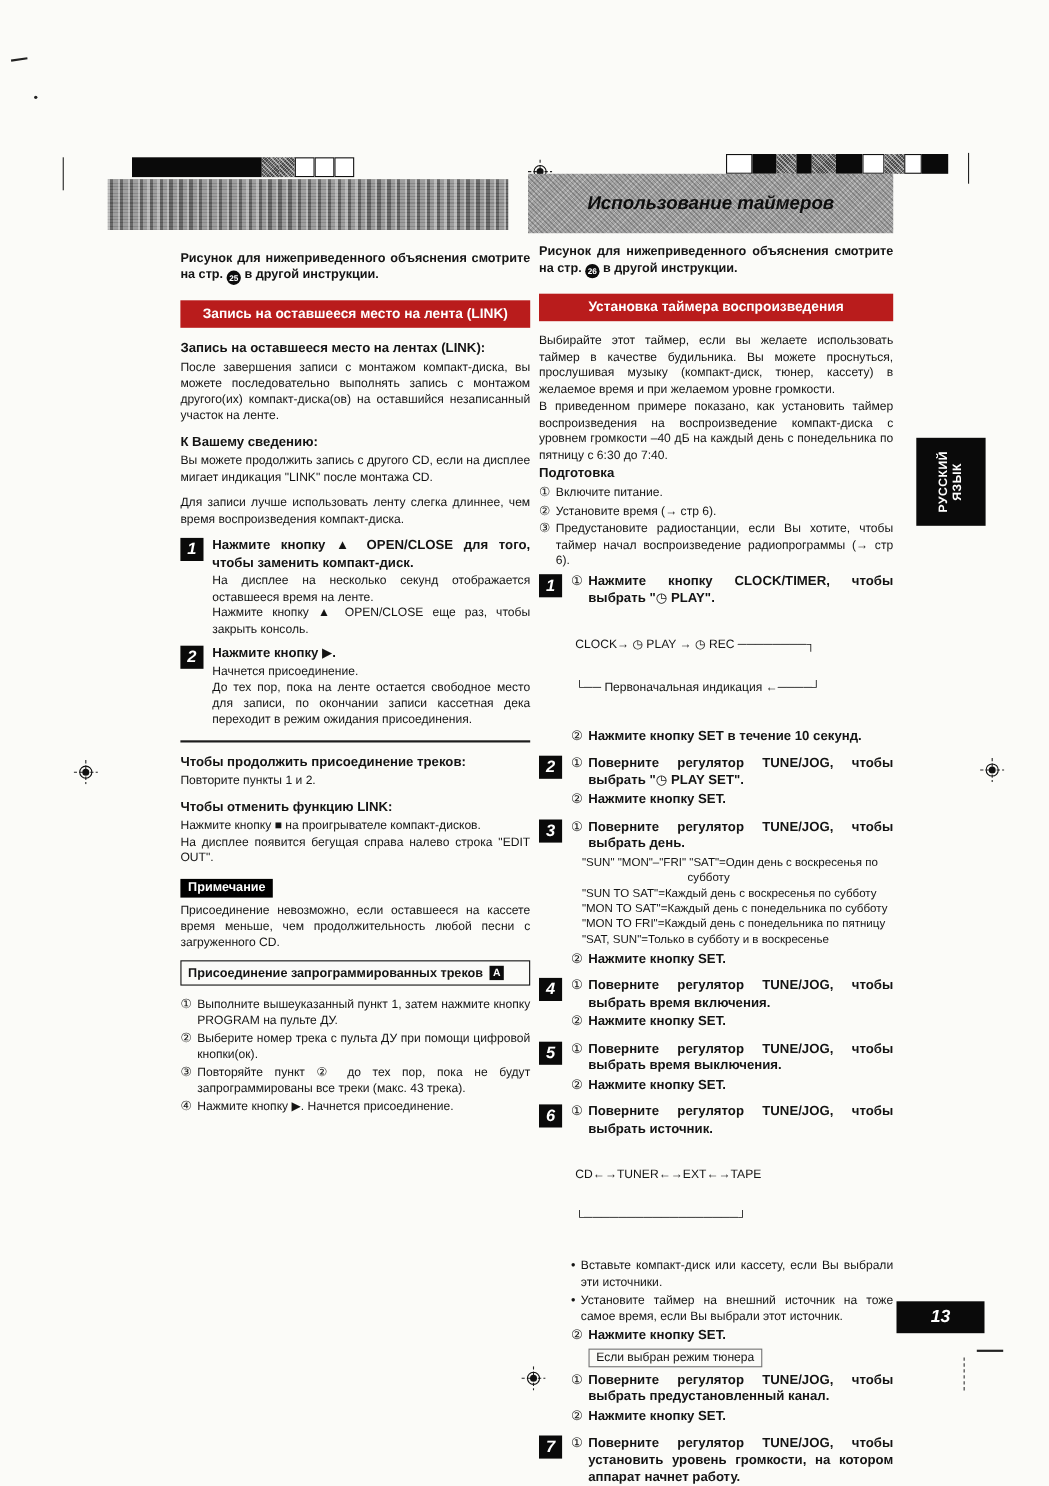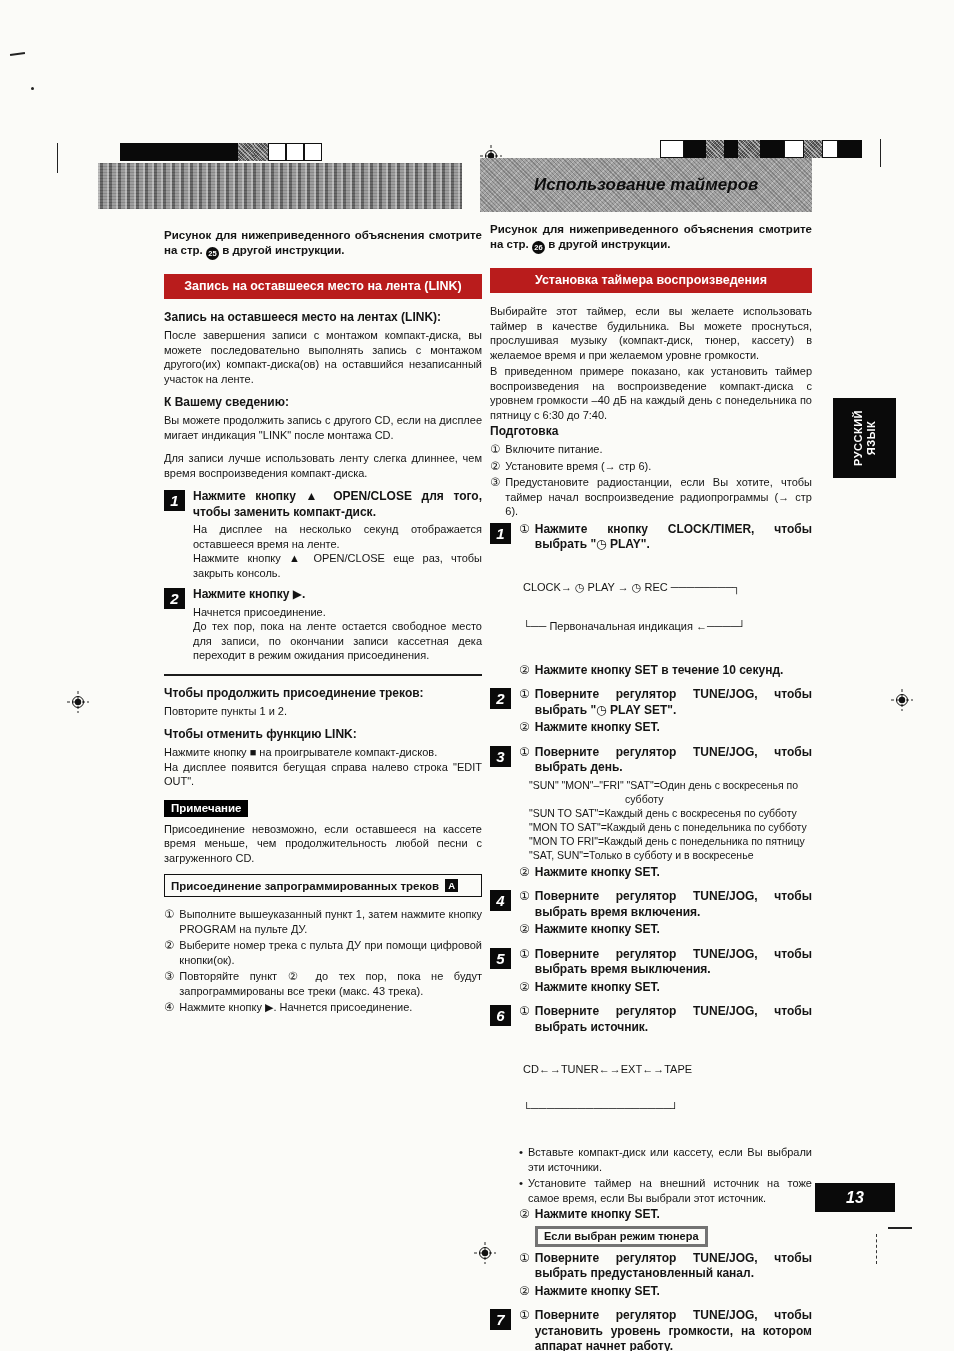--- a/index.html
+++ b/index.html
@@ -43,22 +43,22 @@
   .diagram{font-size:11px;line-height:13px;margin:2px 0 4px 4px;white-space:pre;}
   .defs{margin:1px 0 3px 10px;}
   .def{font-size:10.5px;line-height:14px;padding-left:96px;text-indent:-96px;margin:0;}
   .indent{margin-left:16px;}
   
   .note-label{display:inline-block;background:#000000;color:#fff;font-weight:bold;
     font-size:11.5px;padding:2px 7px 3px;margin:0 0 5px;}
   .prog-box{border:1.5px solid #111;padding:4px 6px;display:flex;gap:6px;
     align-items:center;margin:4px 0 10px;}
   .prog-box .t{font-size:11.5px;font-weight:bold;}
-  .tuner-box{display:inline-block;border:3px solid #737373;padding:1px 6px 2px;
-    font-size:11px;font-weight:bold;margin:1px 0 4px;}
+  .tuner-box{display:inline-block;border:1px solid #737373;padding:1px 6px 2px;
+    font-size:11px;font-weight:normal;margin:1px 0 4px;}
   
   #strip-left{position:absolute;left:98px;top:163px;width:364px;height:46px;
     background-color:#919191;
     background-image:repeating-linear-gradient(90deg,rgba(255,255,255,.40) 0 2px,rgba(0,0,0,.28) 2px 5px,rgba(255,255,255,.12) 5px 9px),
       repeating-linear-gradient(0deg,rgba(0,0,0,.18) 0 1px,rgba(255,255,255,0) 1px 3px);}
   #banner-right{position:absolute;left:480px;top:158px;width:332px;height:54px;
     background-color:#a3a3a3;
     background-image:repeating-linear-gradient(45deg,rgba(0,0,0,.22) 0 1px,rgba(255,255,255,0) 1px 3px),
       repeating-linear-gradient(-45deg,rgba(255,255,255,.25) 0 1px,rgba(0,0,0,0) 1px 4px);
     display:flex;align-items:center;padding-left:18px;box-sizing:border-box;}

